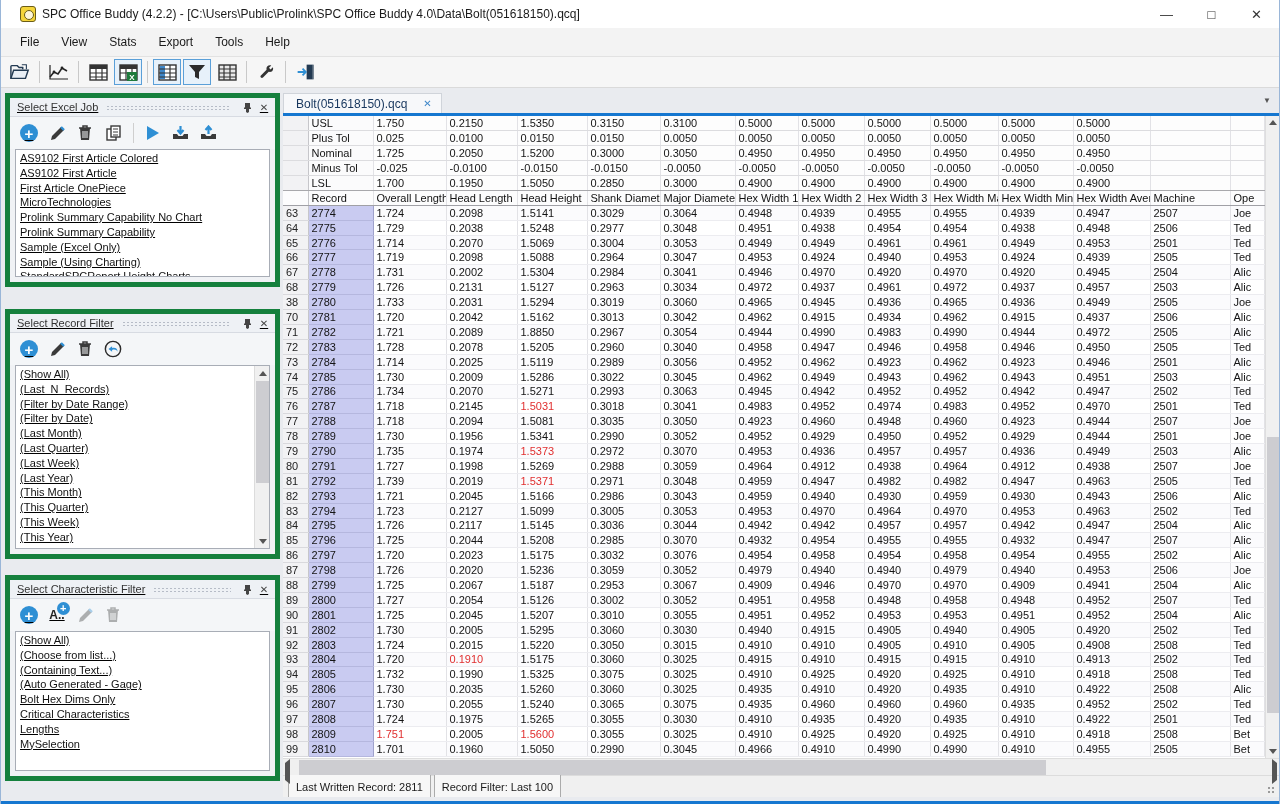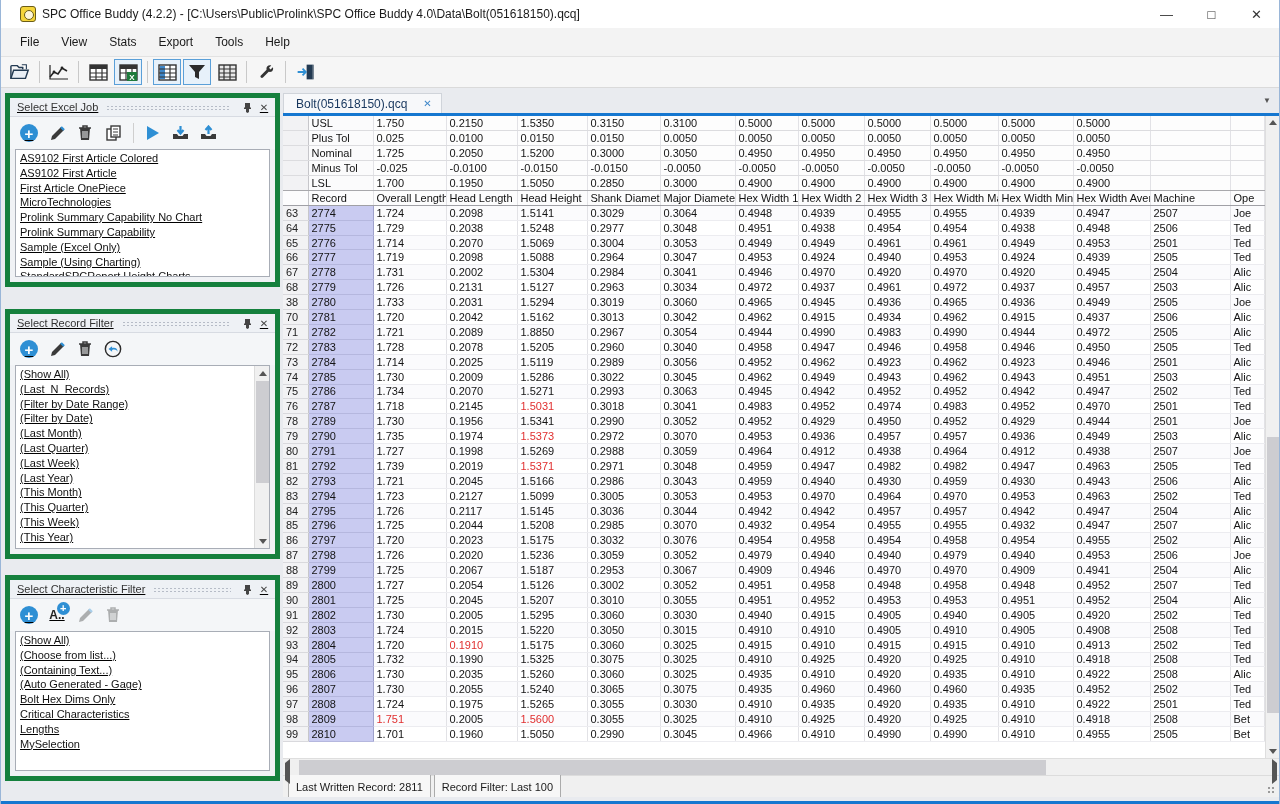--- a/index.html
+++ b/index.html
@@ -720,20 +720,37 @@
                 <td>0.4983</td>
                 <td>0.4952</td>
                 <td>0.4974</td>
                 <td>0.4983</td>
                 <td>0.4952</td>
                 <td>0.4970</td>
                 <td>2501</td>
                 <td>Ted</td>
               </tr>
               <tr class="datarow">
+                <td class="idxcell">77</td>
+                <td class="recordcell">2788</td>
+                <td>1.718</td>
+                <td>0.2094</td>
+                <td>1.5081</td>
+                <td>0.3035</td>
+                <td>0.3050</td>
+                <td>0.4923</td>
+                <td>0.4960</td>
+                <td>0.4948</td>
+                <td>0.4960</td>
+                <td>0.4923</td>
+                <td>0.4944</td>
+                <td>2507</td>
+                <td>Joe</td>
+              </tr>
+              <tr class="datarow">
                 <td class="idxcell">78</td>
                 <td class="recordcell">2789</td>
                 <td>1.730</td>
                 <td>0.1956</td>
                 <td>1.5341</td>
                 <td>0.2990</td>
                 <td>0.3052</td>
                 <td>0.4952</td>
                 <td>0.4929</td>
                 <td>0.4950</td>

